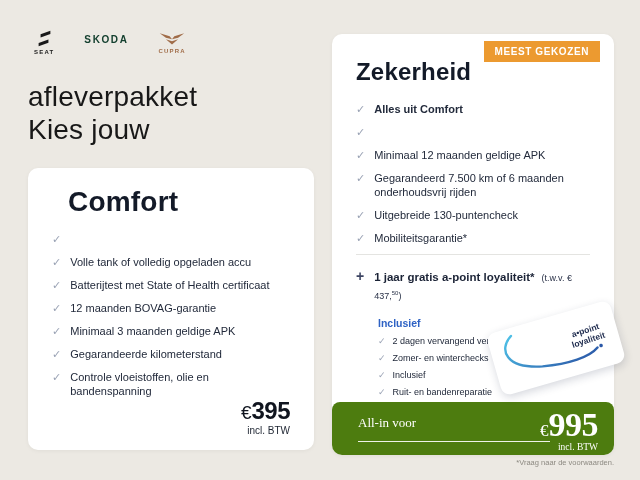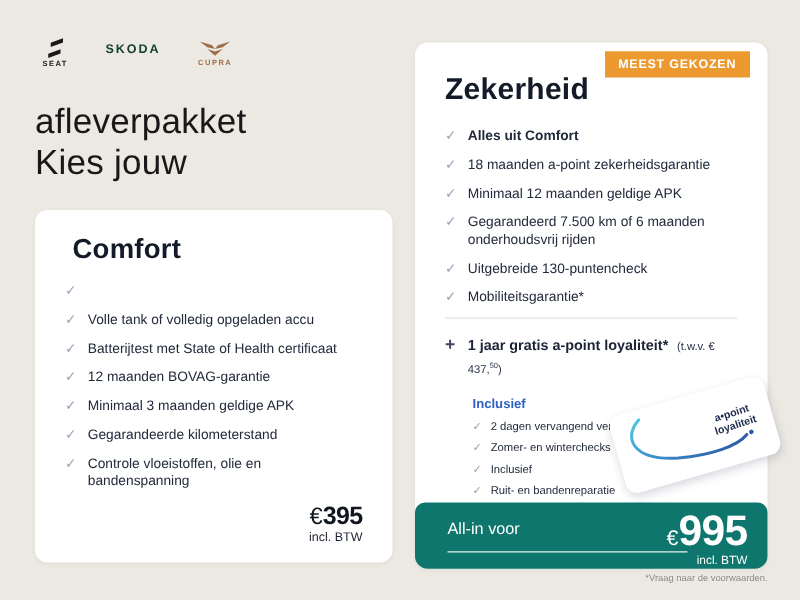--- a/index.html
+++ b/index.html
@@ -16,34 +16,34 @@
   .cupra .word{color:#A06C48;}
 
   
   .heading{position:absolute;left:28px;top:80px;font-size:28px;line-height:33px;font-weight:500;color:#181818;letter-spacing:.2px;}
 
   
   .card{position:absolute;background:#fff;border-radius:10px;box-shadow:0 1px 4px rgba(0,0,0,.05);box-sizing:border-box;}
   #comfort-card{left:28px;top:168px;width:286px;height:282px;padding:18px 24px;}
   #zekerheid-card{left:332px;top:34px;width:282px;height:421px;padding:24px 24px 0;}
 
-  .card-title{font-size:22px;font-weight:700;color:#131A28;margin:0 6px 14px;letter-spacing:.2px;}
+  .card-title{font-size:28px;font-weight:700;color:#131A28;margin:0 16px 14px;letter-spacing:.2px;}
   #zekerheid-card .card-title{font-size:24px;margin:0 0 16px;}
 
   ul.features{list-style:none;margin:0;padding:0;}
   .features li{display:flex;gap:9px;font-size:11px;line-height:14px;color:#222A3B;margin-bottom:9px;font-weight:500;}
   .features .chk{color:#99A2B4;font-size:11px;line-height:14px;flex:0 0 auto;}
   .features .txt{max-width:215px;}
   #zekerheid-card .features .txt{max-width:214px;}
   #zekerheid-card .features li:first-child .txt{font-weight:700;}
 
   
   .price-block{position:absolute;right:24px;bottom:14px;text-align:right;color:#10151F;}
   .price-line .cur{font-size:19px;font-weight:500;}
-  .price-line .amt{font-size:20px;font-weight:700;letter-spacing:-.5px;}
+  .price-line .amt{font-size:24px;font-weight:700;letter-spacing:-.5px;}
   .price-note{font-size:10px;color:#1C2330;margin-top:0px;}
 
   
   .badge{position:absolute;top:7px;right:14px;background:#EC9A30;color:#fff;font-size:10px;font-weight:700;letter-spacing:.6px;padding:5px 11px;border-radius:0;}
 
   
   .divider{height:1px;background:#E4E4E1;margin:8px 0 0;}
   .plus-row{display:flex;gap:10px;margin-top:12px;align-items:baseline;}
   .plus-ic{color:#3D4563;font-size:14px;font-weight:700;line-height:14px;}
   .plus-label{font-size:11.5px;font-weight:700;color:#1B2336;}
@@ -53,21 +53,21 @@
   ul.sub-features{list-style:none;margin:7px 0 0 22px;padding:0;}
   .sub-features li{display:flex;gap:7px;font-size:9px;line-height:11px;color:#222A3B;margin-bottom:6px;font-weight:500;}
   .sub-features .chk{color:#99A2B4;font-size:9px;flex:0 0 auto;}
 
   
   .loyalty-card{position:absolute;left:160px;top:282px;width:128px;height:64px;background:#fff;border-radius:9px;
     box-shadow:0 3px 8px rgba(30,40,70,.18);transform:rotate(-16deg);z-index:3;}
   .loyalty-card .ctext{position:absolute;right:14px;top:18px;text-align:center;color:#1D2A4D;font-weight:700;font-size:8.5px;line-height:10px;transform:rotate(-2deg);}
 
   
-  .allin-footer{position:absolute;left:0;right:0;top:368px;height:53px;background:#0f766e;border-radius:8px 8px 10px 10px;color:#fff;}
+  .allin-footer{position:absolute;left:0;right:0;top:368px;height:53px;background:#4d7c0f;border-radius:8px 8px 10px 10px;color:#fff;font-family:Liberation Serif, serif;}
   .allin-label{position:absolute;left:26px;top:13px;font-size:13px;font-weight:500;}
   .allin-line{position:absolute;left:26px;top:39px;width:192px;height:1px;background:rgba(255,255,255,.9);}
   .allin-price{position:absolute;right:16px;top:4px;text-align:right;}
   .allin-price .cur{font-size:17px;font-weight:500;}
   .allin-price .amt{font-size:34px;font-weight:700;letter-spacing:-.5px;margin-top:11px;}
   .allin-note{font-size:9.5px;margin-top:-2px;}
 
   .footnote{position:absolute;right:26px;top:458px;font-size:7.5px;color:#8D8A82;}
 </style>
 </head>
@@ -141,21 +141,20 @@
   <div class="card" id="zekerheid-card">
     <div class="badge">MEEST GEKOZEN</div>
     <h2 class="card-title">Zekerheid</h2>
     <ul class="features">
         <li>
         <span class="chk">✓</span>
         <span class="txt">Alles uit Comfort</span>
       </li>
         <li>
         <span class="chk">✓</span>
-        <span class="txt">18 maanden a-point zekerheidsgarantie</span>
       </li>
         <li>
         <span class="chk">✓</span>
         <span class="txt">Minimaal 12 maanden geldige APK</span>
       </li>
         <li>
         <span class="chk">✓</span>
         <span class="txt">Gegarandeerd 7.500 km of 6 maanden onderhoudsvrij rijden</span>
       </li>
         <li>

